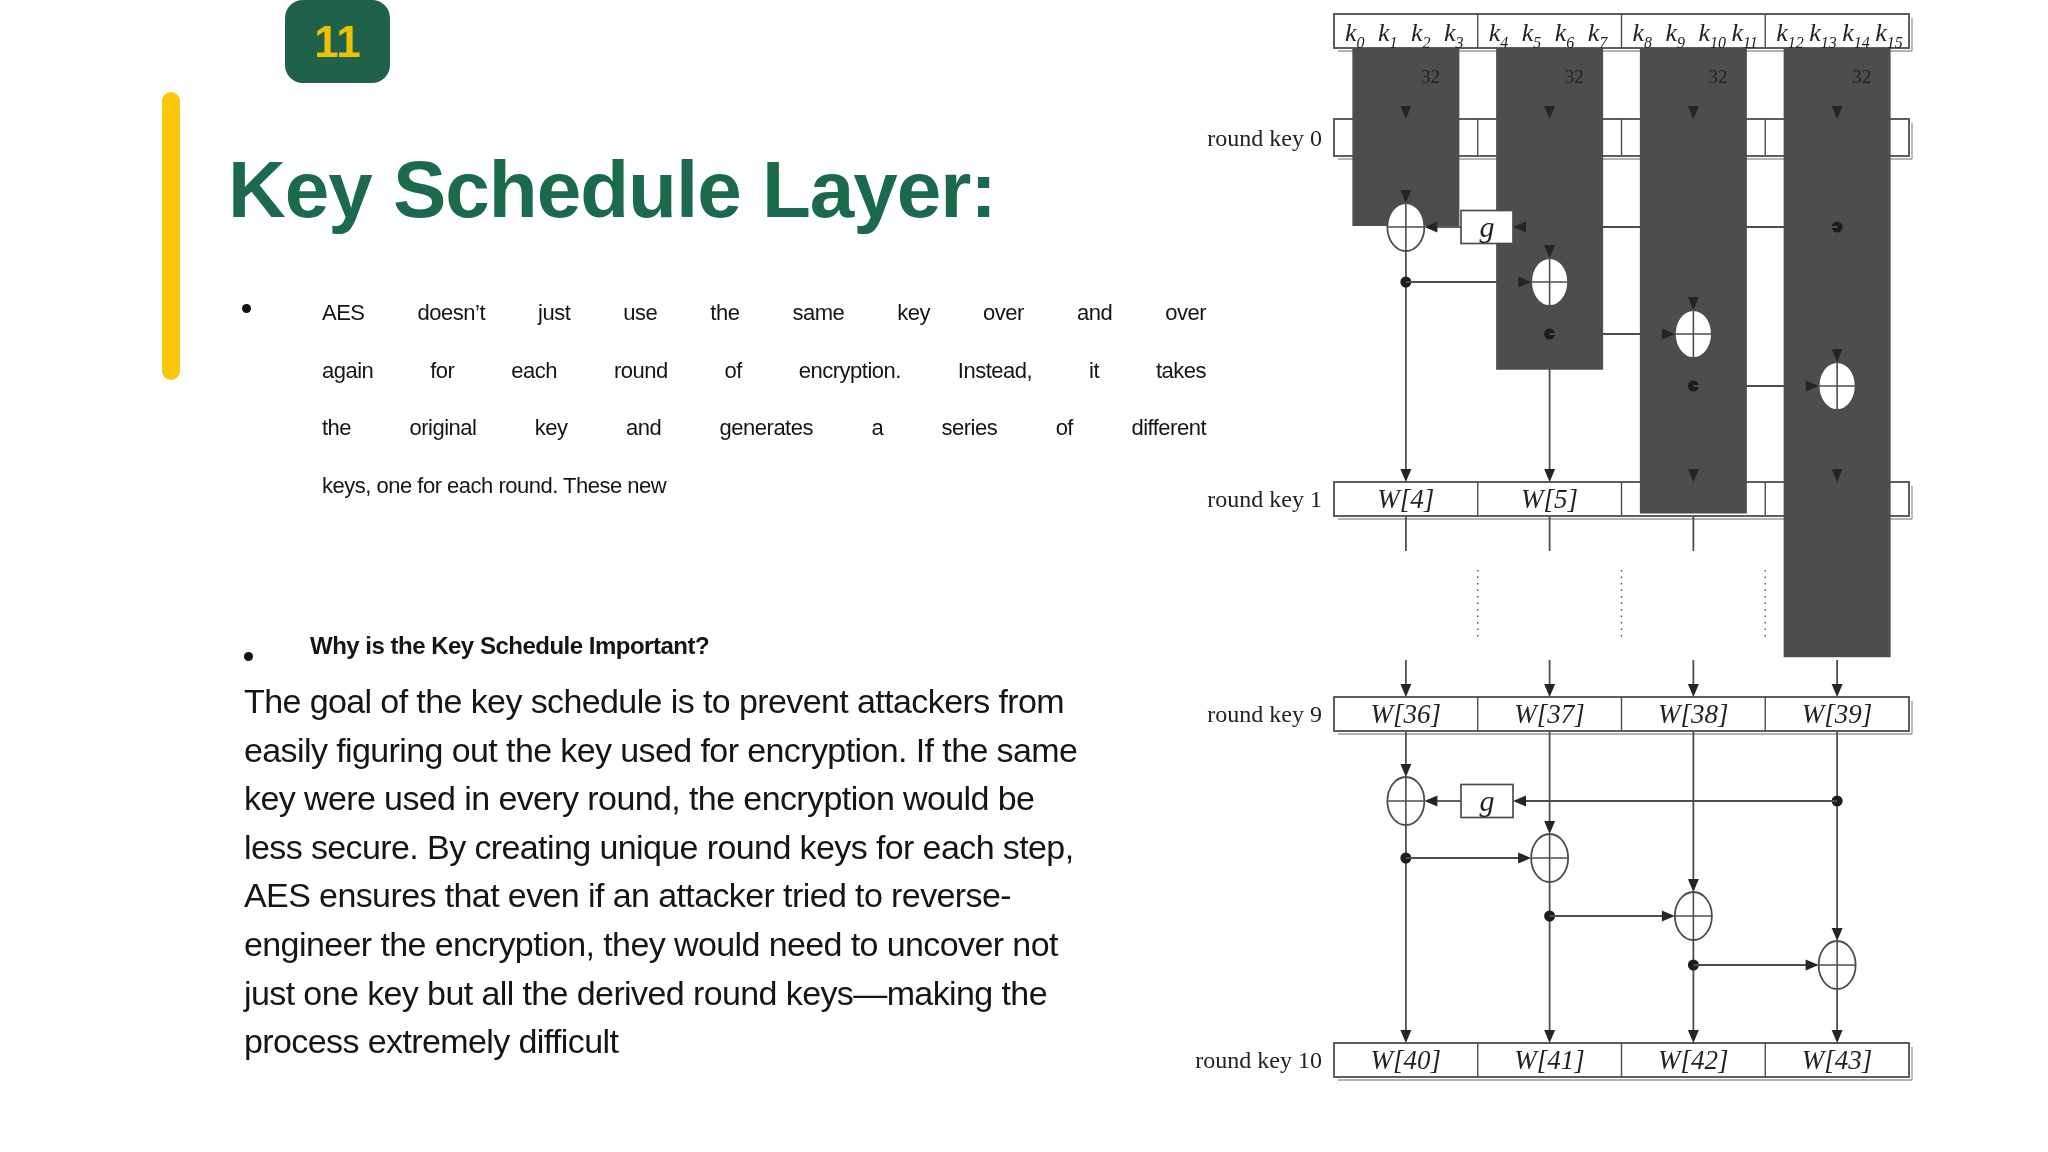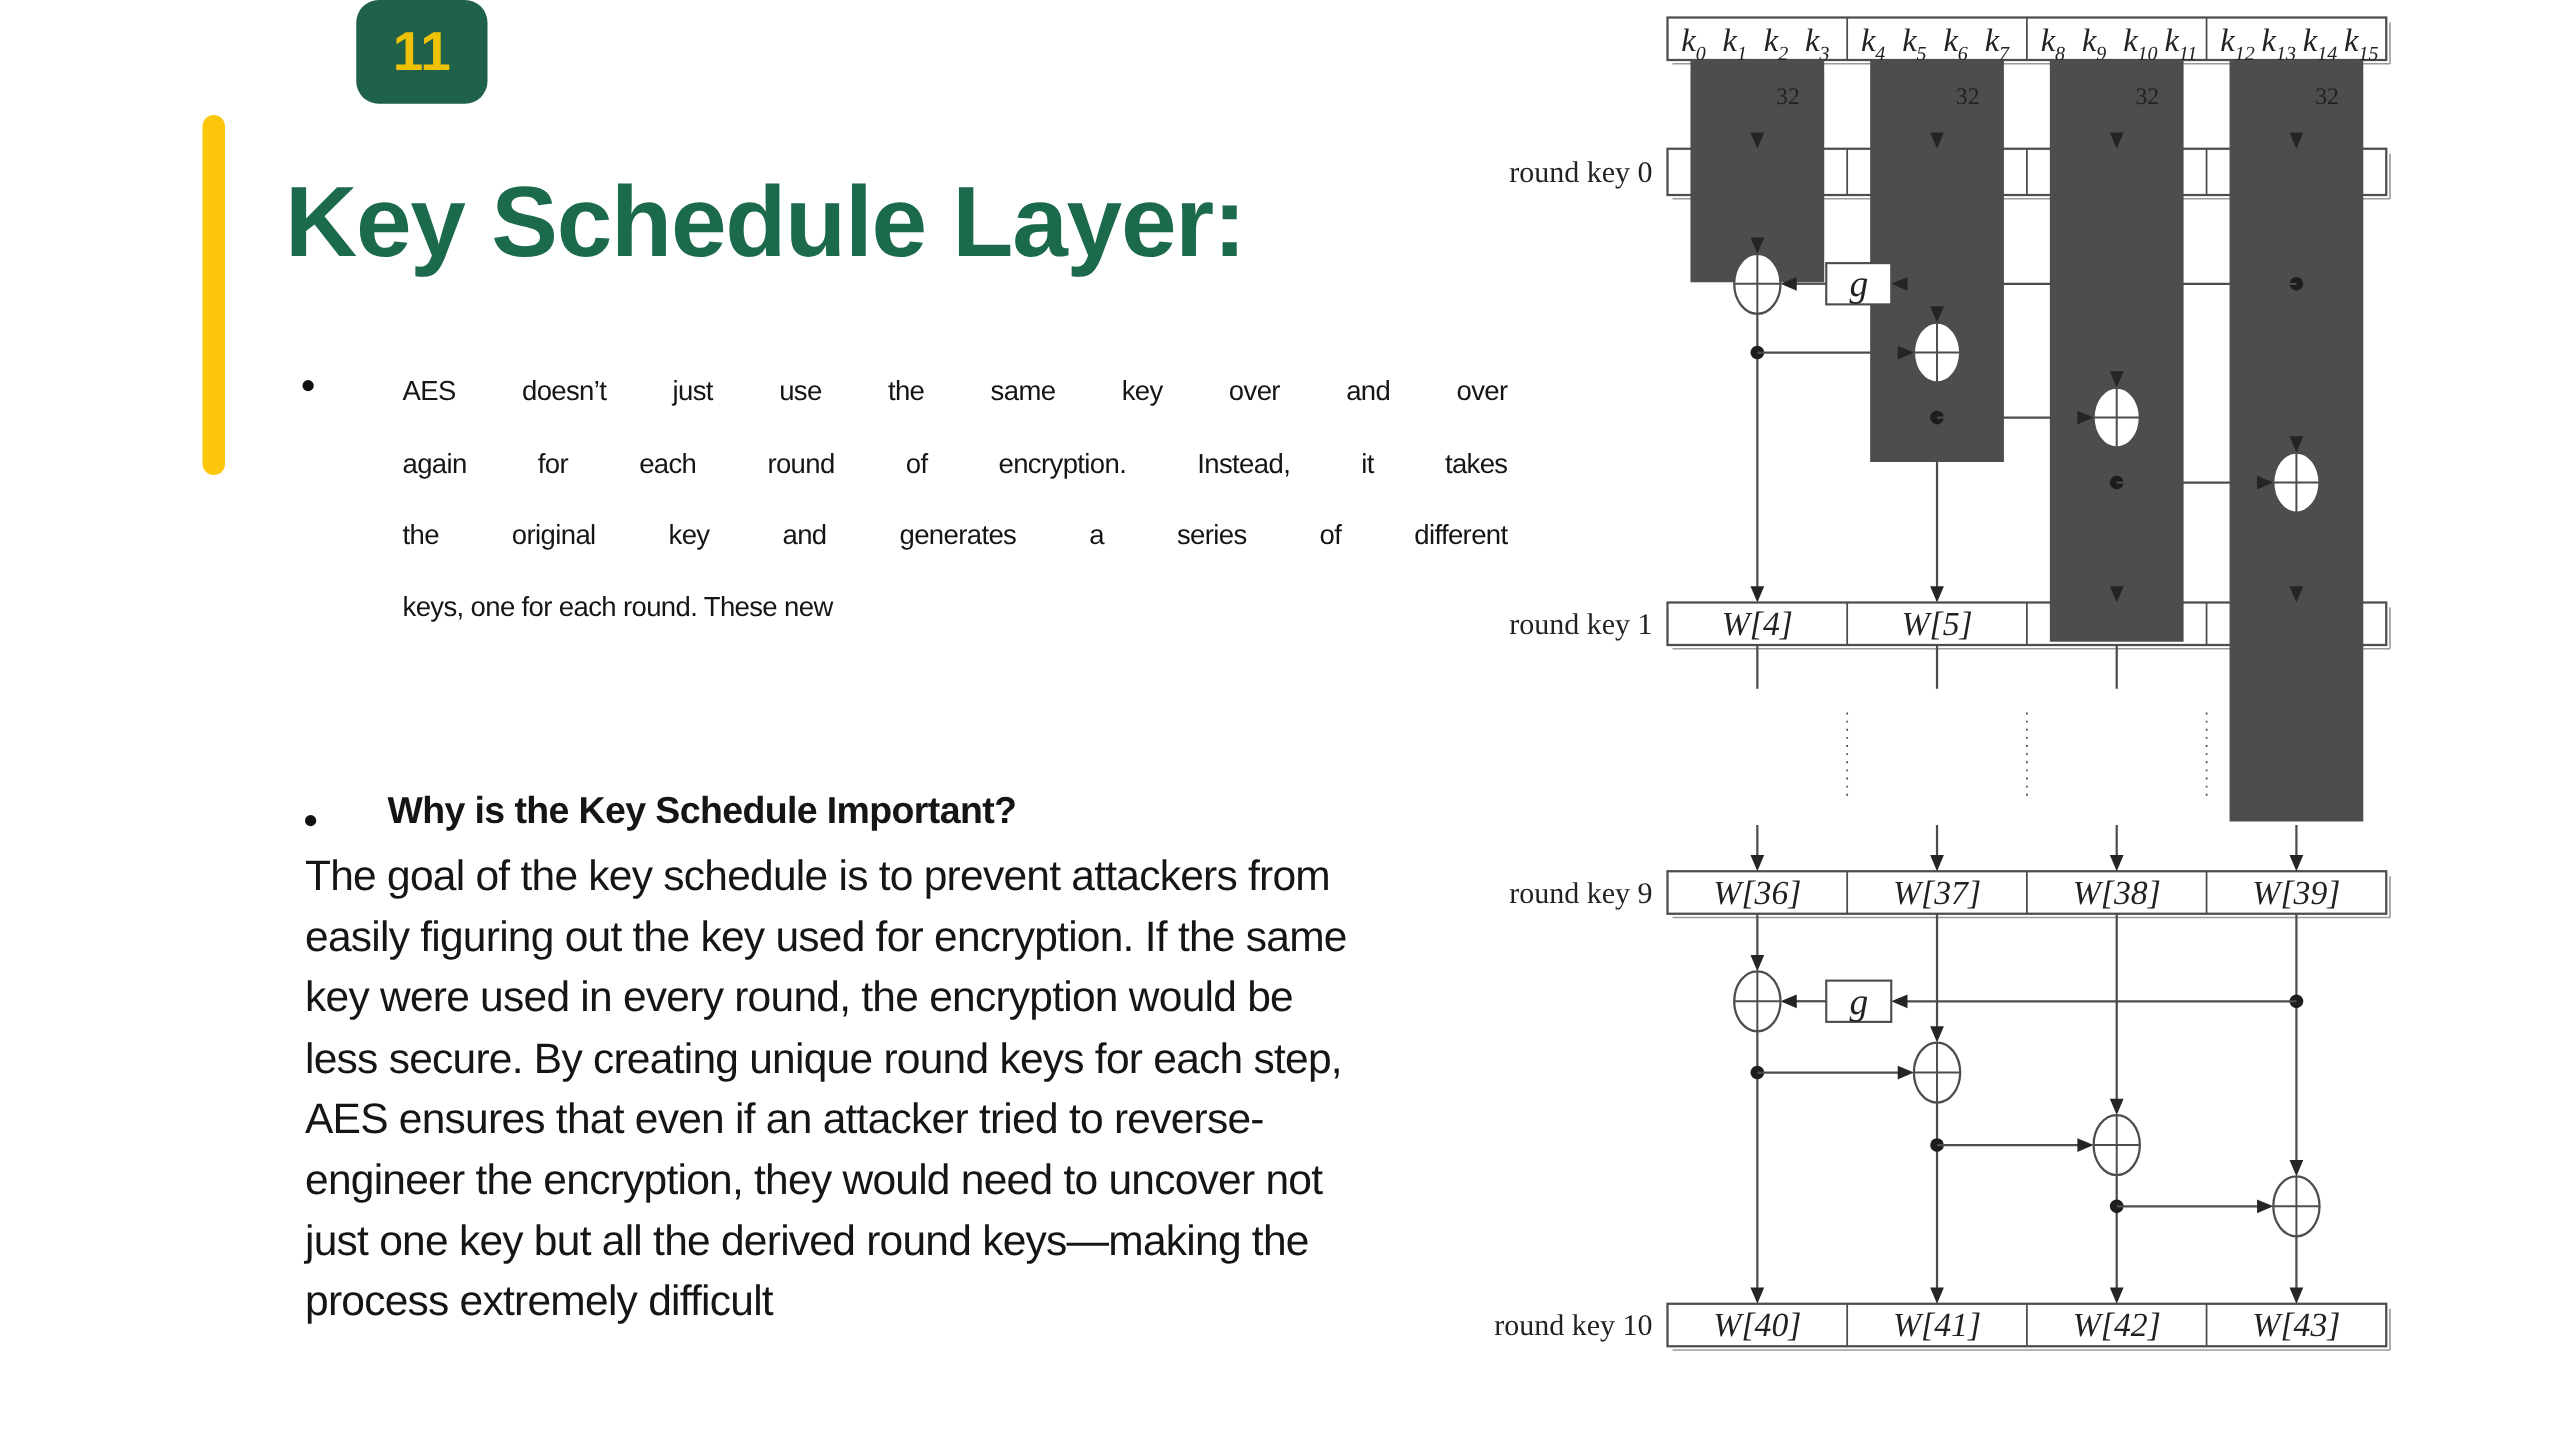--- a/index.html
+++ b/index.html
@@ -11,28 +11,28 @@
     font-family:"Liberation Sans", sans-serif;color:var(--ink);
   }
   .abs{position:absolute;border-radius:18px;}
   .page-box{
     left:285px;top:0;width:105px;height:83px;background:var(--boxgreen);
     display:flex;align-items:center;justify-content:center;
     color:#EFC104;font-size:44px;font-weight:700;
   }
   .accent-bar{left:162px;top:92px;width:18px;height:288px;background:var(--gold);}
   .title{
-    left:228px;top:132px;font-size:80px;font-weight:700;color:var(--green);
+    left:228px;top:144px;font-size:80px;font-weight:700;color:var(--green);
     letter-spacing:-1px;white-space:nowrap;
   }
   .bullet-dot{width:9px;height:9px;border-radius:50%;background:#111;}
   .b1{left:322px;top:284px;width:884px;font-size:22px;line-height:57.5px;letter-spacing:-0.5px;}
   .b1 .just{text-align:justify;text-align-last:justify;}
   .bold{font-weight:700;}
-  .b2-head{left:310px;top:632px;font-size:30px;font-weight:700;letter-spacing:-0.5px;white-space:nowrap;}
+  .b2-head{left:310px;top:632px;font-size:24px;font-weight:700;letter-spacing:-0.5px;white-space:nowrap;}
   .para{
     left:244px;top:677px;font-size:34px;line-height:48.6px;letter-spacing:-0.6px;
     white-space:pre;width:1050px;
   }
   .diagram{left:1180px;top:0;width:760px;height:1110px;}
 </style>
 </head>
 <body>
 
 <div class="abs page-box">

